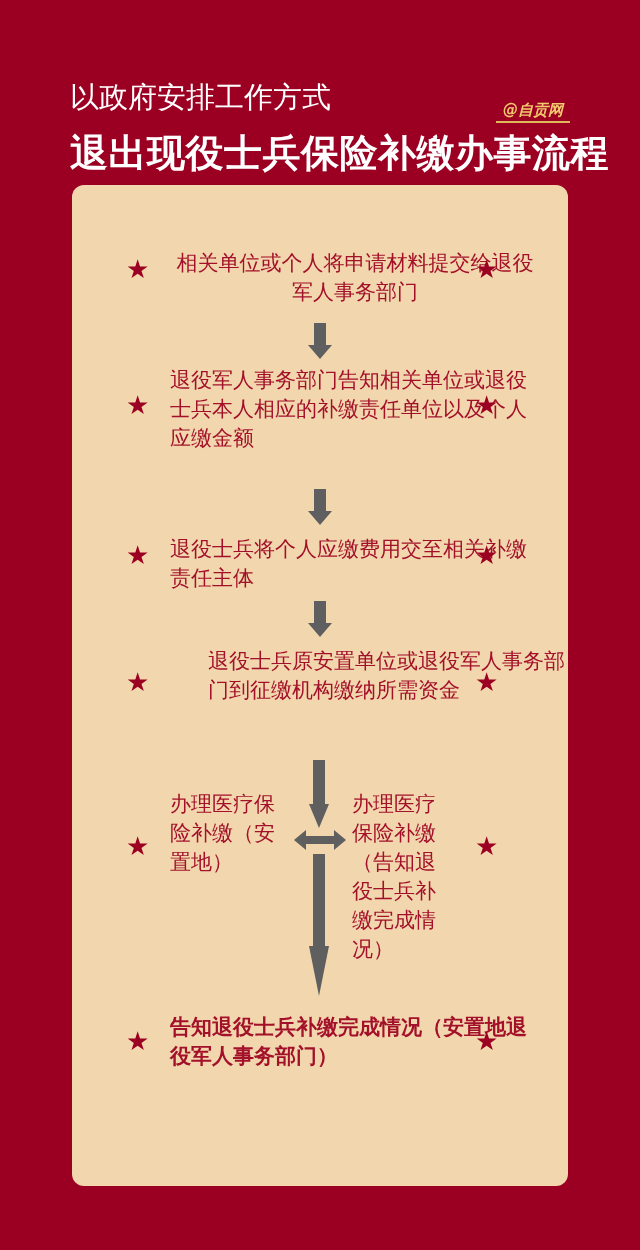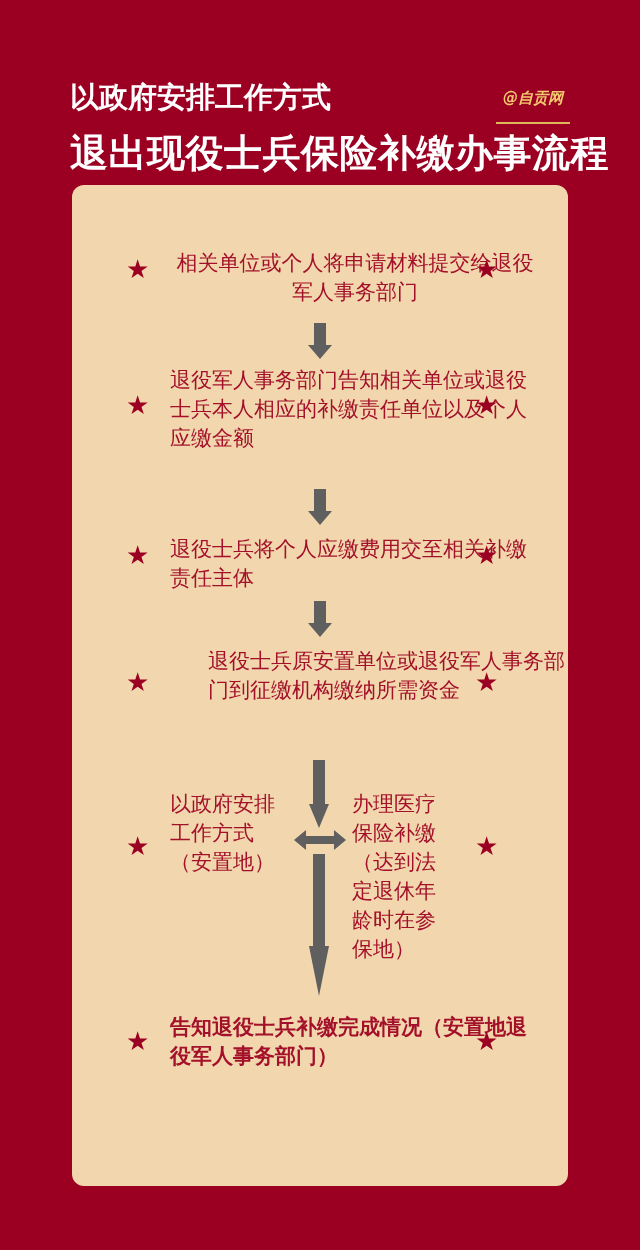--- a/index.html
+++ b/index.html
@@ -3,27 +3,27 @@
 <meta charset="utf-8">
 <style>
   html, body { margin:0; padding:0; }
   body {
     width:640px; height:1250px; position:relative; overflow:hidden;
     background:#9b0022;
     font-family: "DejaVu Sans", "Liberation Sans", sans-serif;
   }
   .subtitle {
     position:absolute; left:70px; top:78px;
-    color:#ffffff; font-size:29px; font-weight:bold; letter-spacing:0px;
+    color:#ffffff; font-size:29px; font-weight:normal; letter-spacing:0px;
     white-space:nowrap;
   }
   .source {
-    position:absolute; left:496px; top:89px; width:74px;
+    position:absolute; left:496px; top:101px; width:74px;
     color:#f3c96d; font-size:15px; font-weight:bold; font-style:italic;
-    text-align:center; border-bottom:2px solid #e0b65a; padding-bottom:14px;
+    text-align:center; border-bottom:2px solid #e0b65a; padding-bottom:1px;
     white-space:nowrap;
   }
   .title {
     position:absolute; left:70px; top:128px;
     color:#ffffff; font-size:38px; font-weight:bold; letter-spacing:0.5px;
     white-space:nowrap;
   }
   .card {
     position:absolute; left:72px; top:185px; width:496px; height:1001px;
     background:#f2d6ad; border-radius:12px;
@@ -84,22 +84,22 @@
   </svg>
 
   <div>
     <span class="star l" style="top:484px;">★</span>
     <div class="step" style="top:462px;margin-left:38px;">退役士兵原安置单位或退役军人事务部门到征缴机构缴纳所需资金</div>
     <span class="star r" style="top:484px;">★</span>
   </div>
 
   <div>
     <span class="star l" style="top:648px;">★</span>
-    <div class="step" style="top:605px; width:124px;">以政府安排工作方式（安置地）</div>
-    <div class="step" style="top:605px; left:280px; width:98px;">办理医疗保险补缴（达到法定退休年龄时在参保地）</div>
+    <div class="step" style="top:605px; width:124px;">办理医疗保险补缴（安置地）</div>
+    <div class="step" style="top:605px; left:280px; width:98px;">办理医疗保险补缴（告知退役士兵补缴完成情况）</div>
     <span class="star r" style="top:648px;">★</span>
 
     <svg class="arrow" style="left:222px; top:575px;" width="52" height="240" viewBox="0 0 52 240">
 
       <rect x="19" y="0" width="12" height="46" fill="#5f5f5f"></rect>
       <polygon points="15,44 35,44 25,68" fill="#5f5f5f"></polygon>
 
       <rect x="10" y="76" width="32" height="8" fill="#5f5f5f"></rect>
       <polygon points="0,80 12,70 12,90" fill="#5f5f5f"></polygon>
       <polygon points="52,80 40,70 40,90" fill="#5f5f5f"></polygon>

